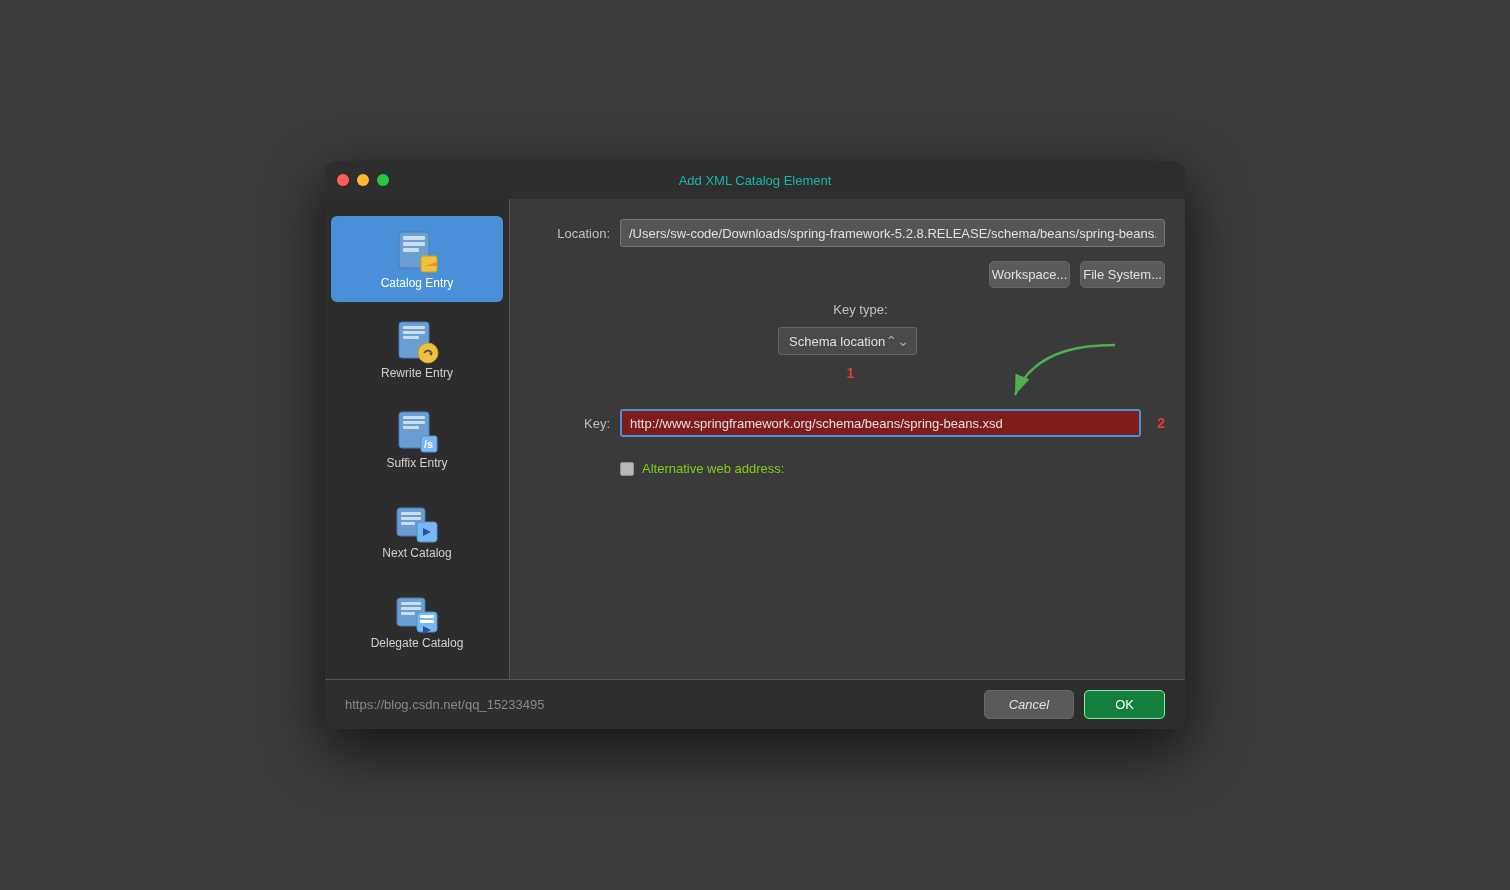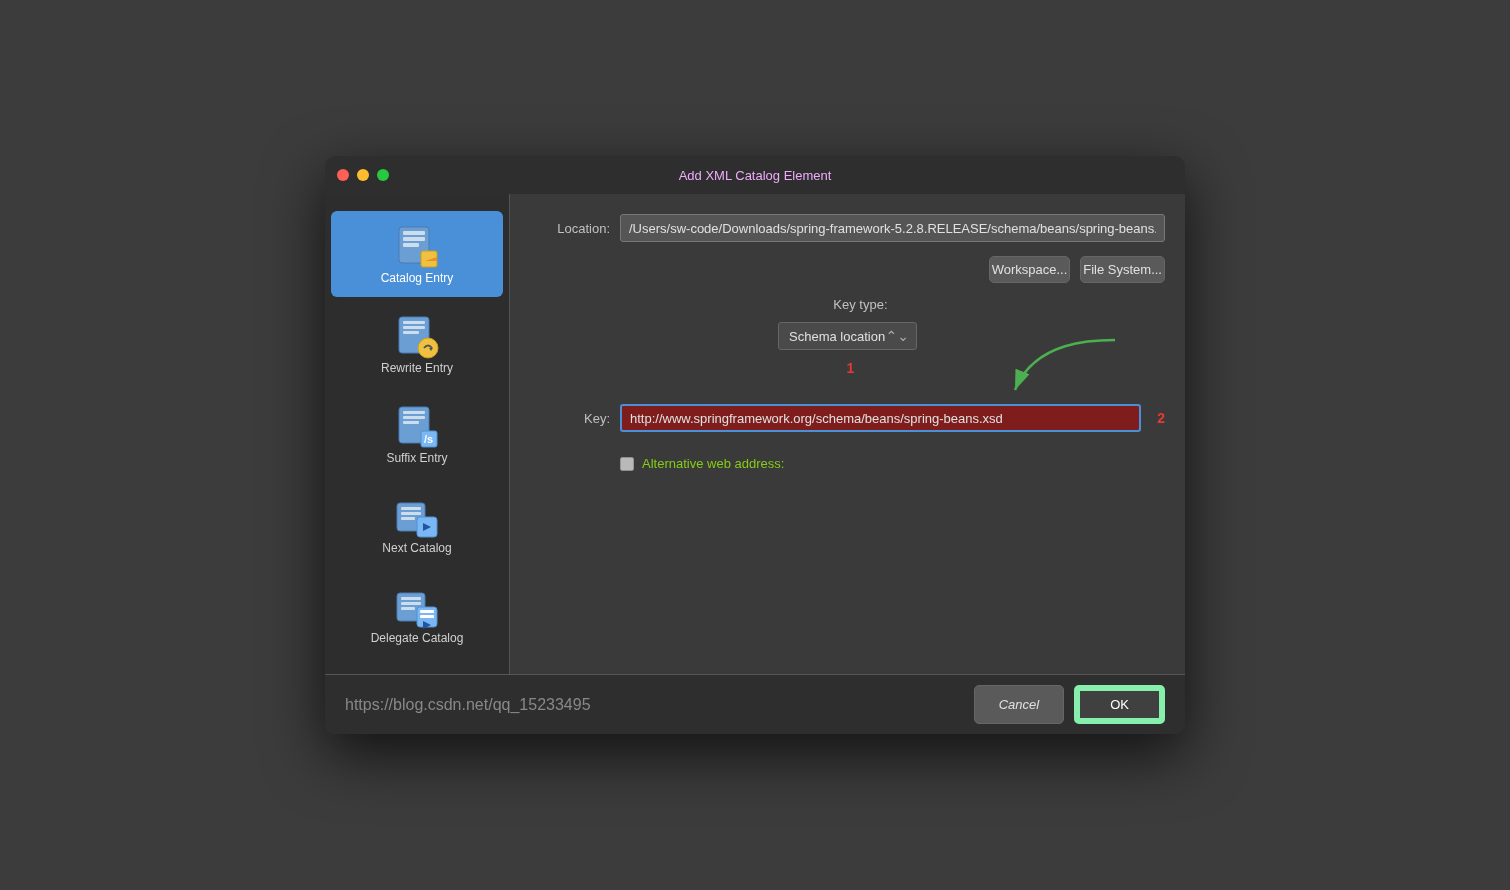--- a/index.html
+++ b/index.html
@@ -50,21 +50,21 @@
       cursor: pointer;
     }
 
     .traffic-light.close { background: #ff5f57; }
     .traffic-light.minimize { background: #febc2e; }
     .traffic-light.maximize { background: #28c840; }
 
     .title-bar-text {
       font-size: 13px;
       font-weight: 500;
-      color: #f0abfc;
+      color: #14b8a6;
     }
 
     .window-body {
       display: flex;
       flex: 1;
     }
 
     
     .sidebar {
       width: 185px;
@@ -223,42 +223,42 @@
       background: #2e2e2e;
       border-top: 1px solid #555;
       padding: 10px 20px;
       display: flex;
       justify-content: space-between;
       align-items: center;
     }
 
     .bottom-url {
       color: #888;
-      font-size: 16px;
+      font-size: 13px;
     }
 
     .bottom-buttons {
       display: flex;
       gap: 10px;
     }
 
     .btn-cancel {
       background: #5a5a5a;
       border: 1px solid #666;
       color: #e0e0e0;
       padding: 6px 24px;
       border-radius: 5px;
       font-size: 13px;
       cursor: pointer;
       font-style: italic;
     }
 
     .btn-ok {
-      background: #404040;
-      border: 6px solid #86efac;
+      background: #15803d;
+      border: 1px solid #86efac;
       color: #fff;
       padding: 6px 30px;
       border-radius: 5px;
       font-size: 13px;
       cursor: pointer;
     }
 
     
     .catalog-icon-svg, .sidebar-icon-svg {
       width: 48px;

